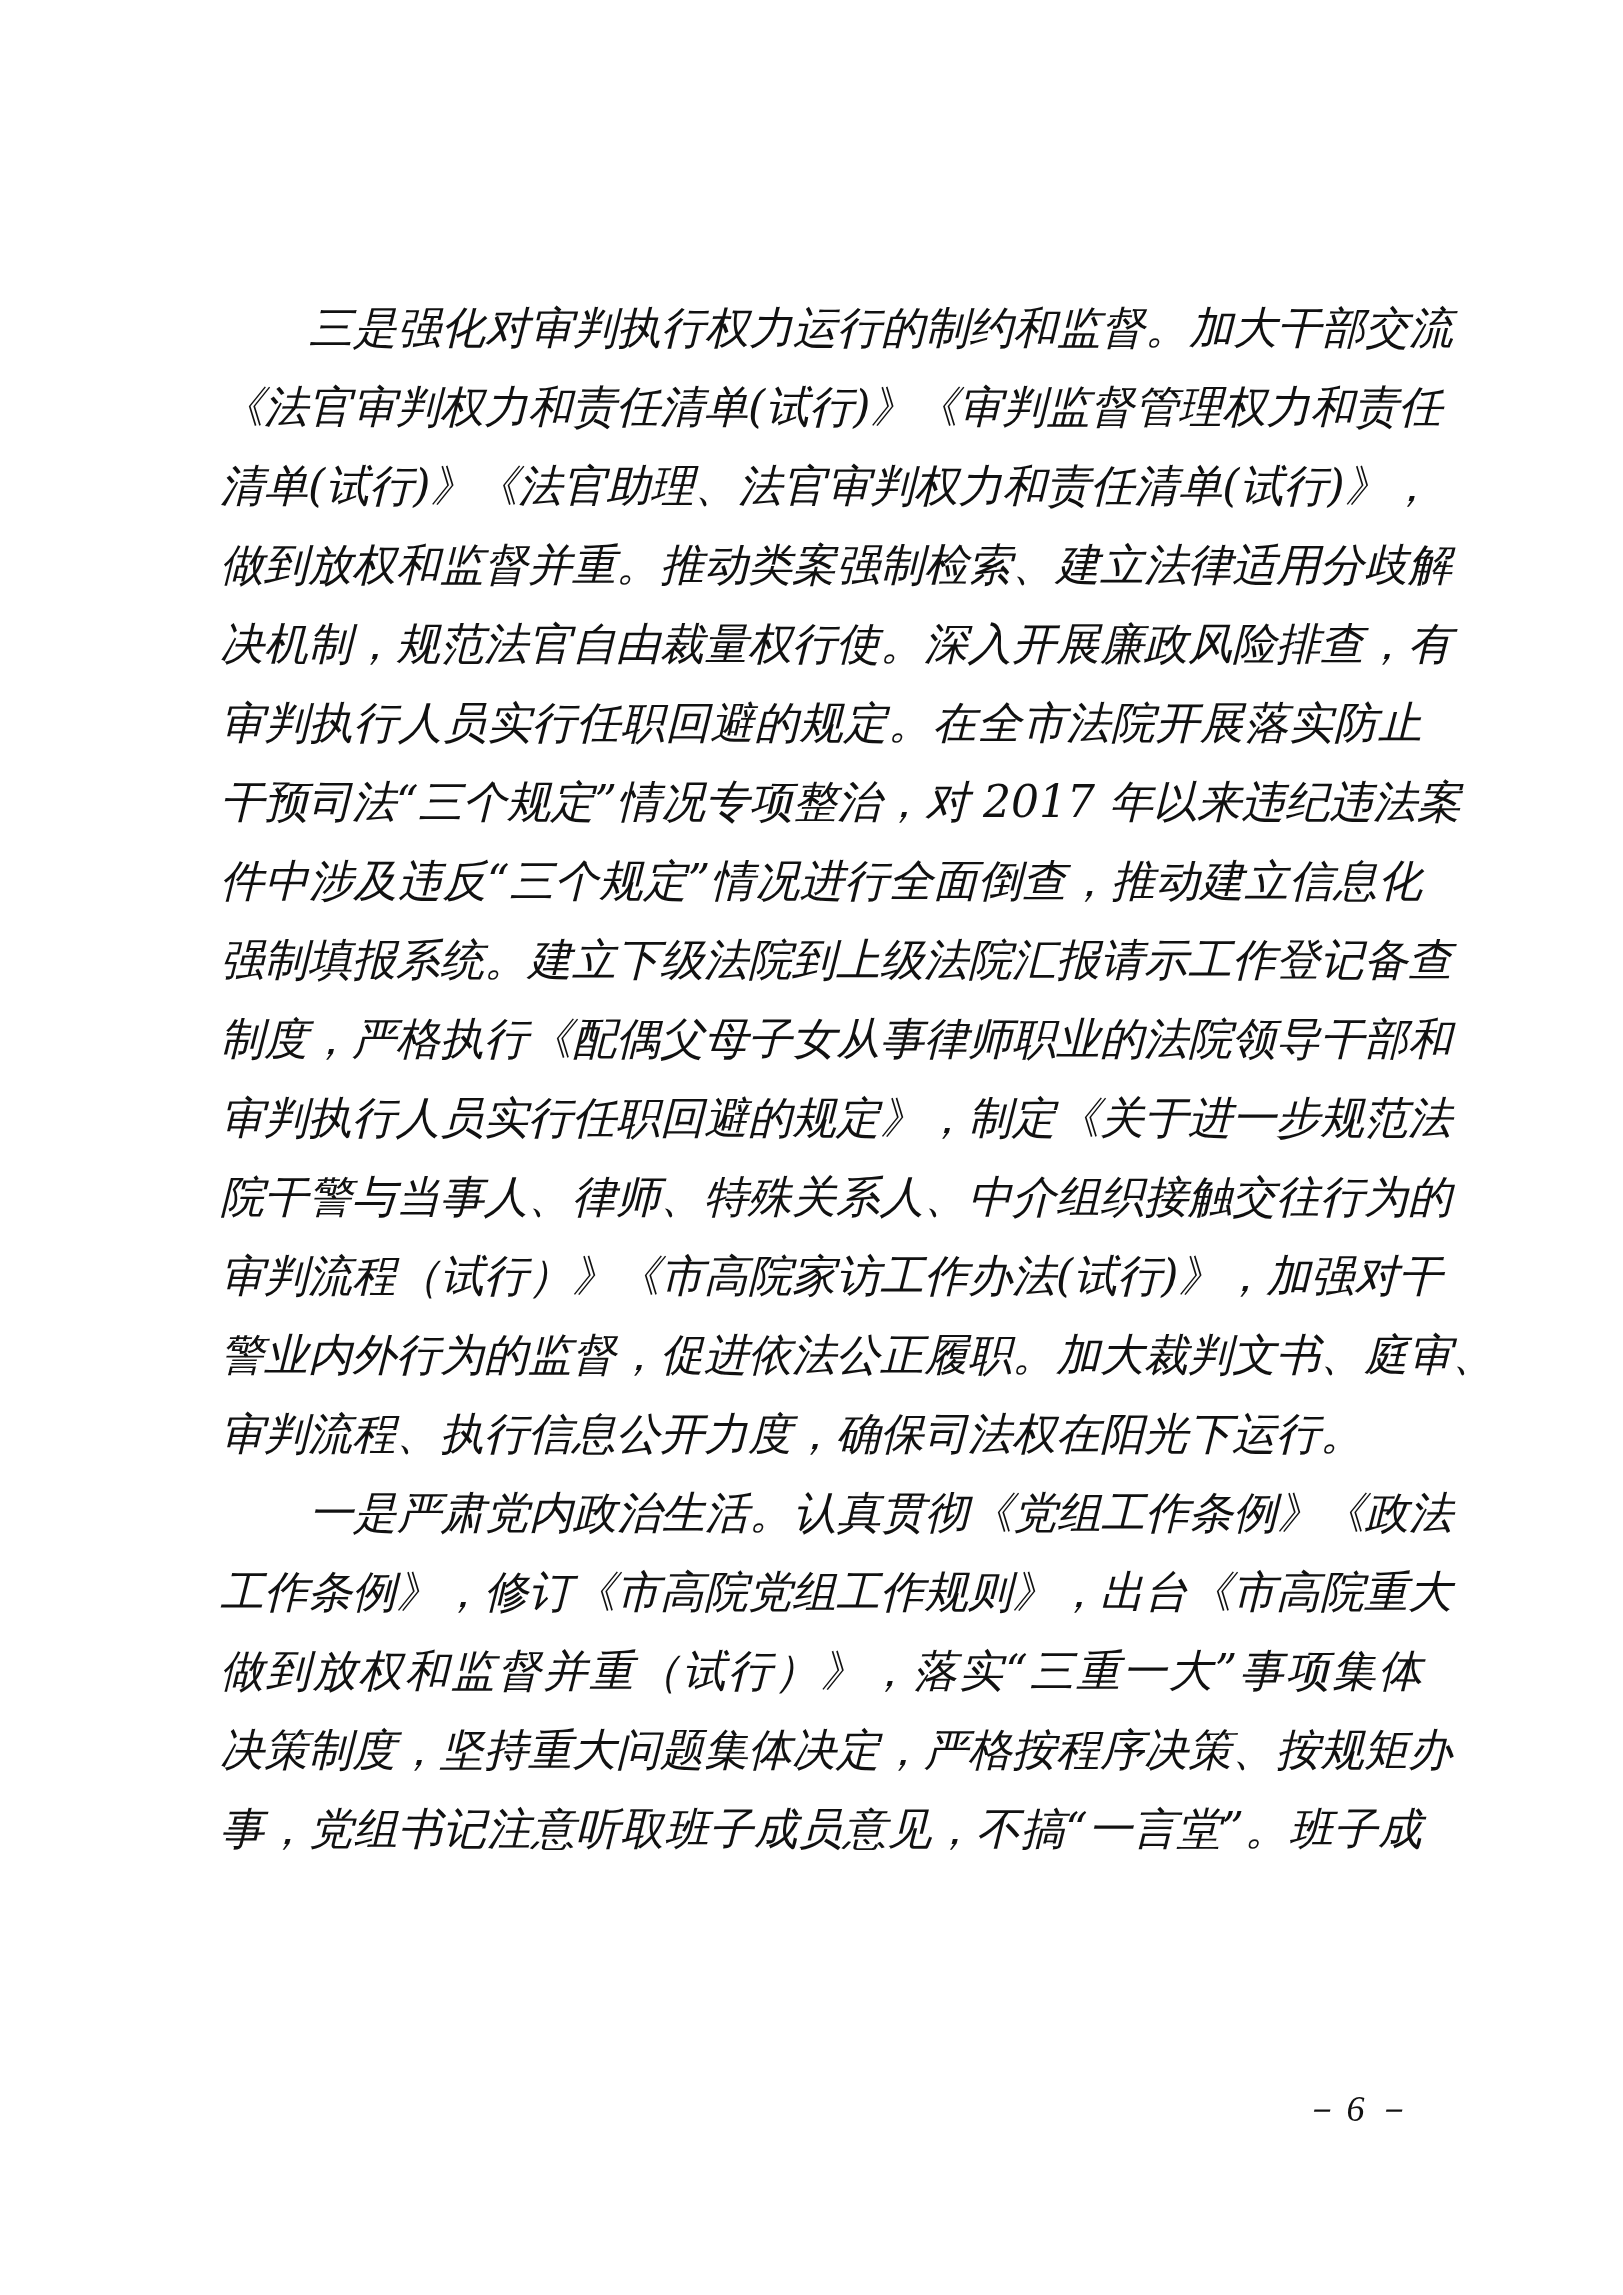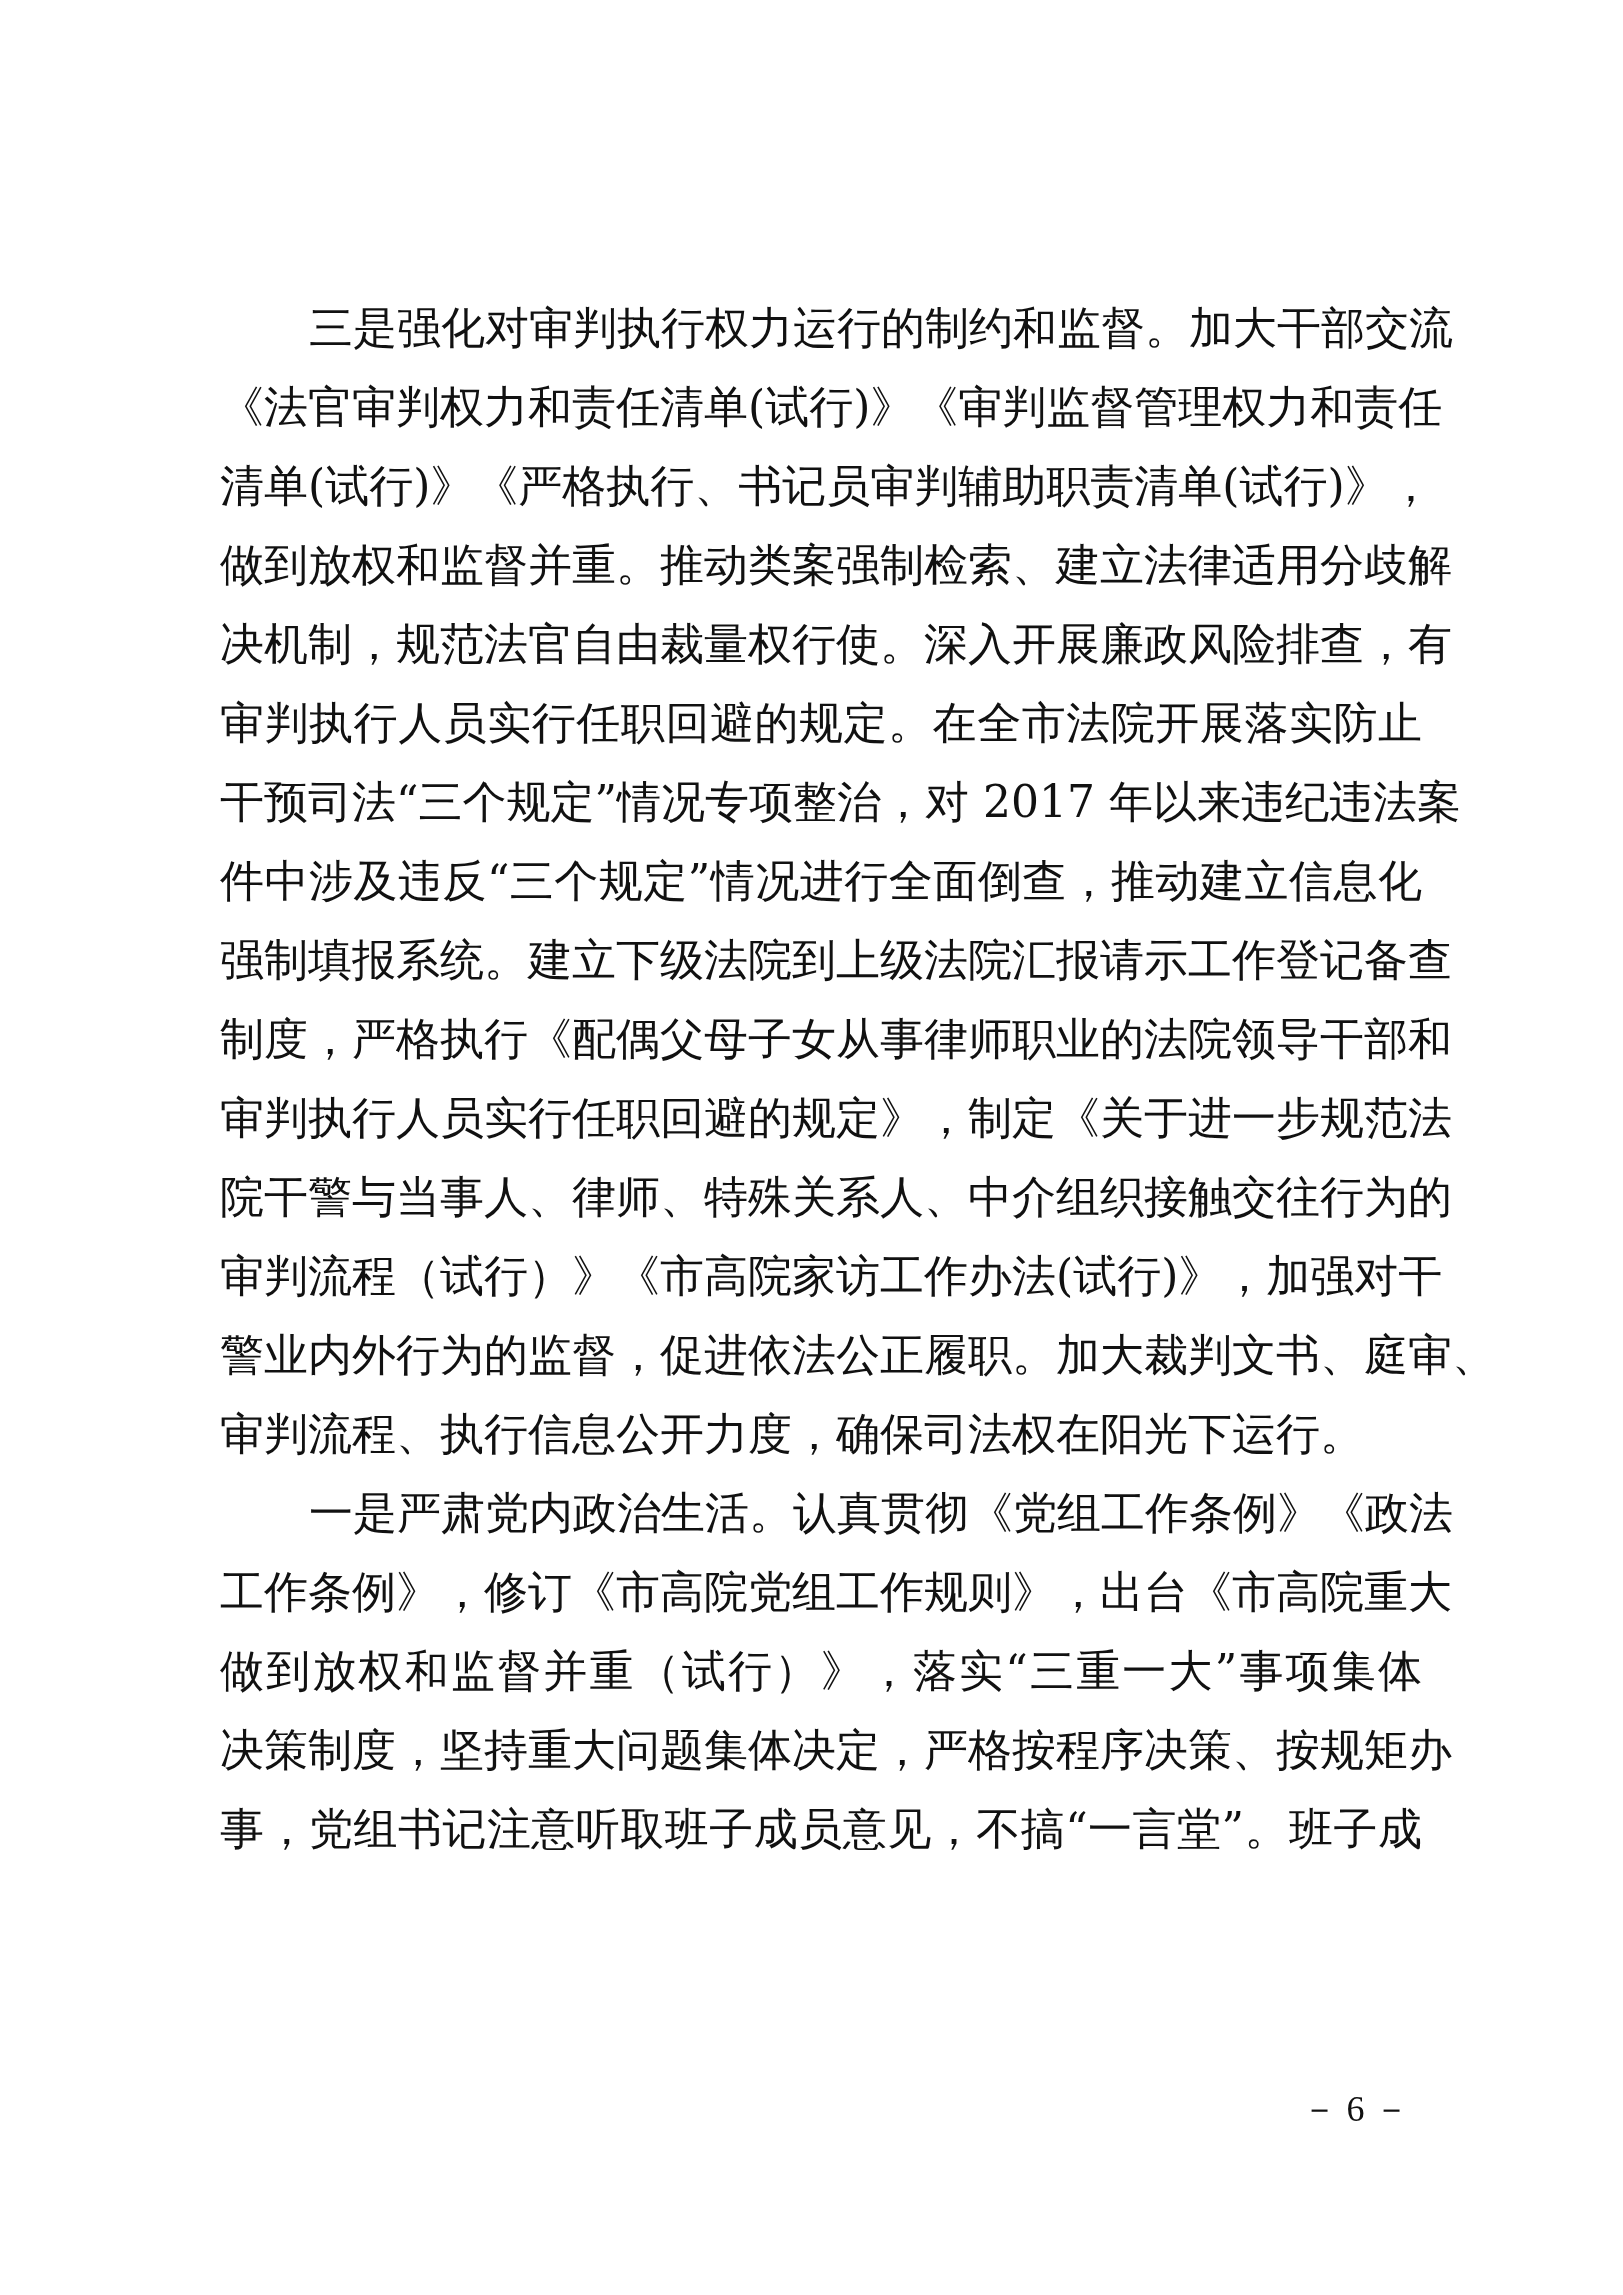--- a/index.html
+++ b/index.html
@@ -1,18 +1,18 @@
 <!DOCTYPE html>
 <html style="font-size:12.7px"><head>
 <meta charset="utf-8">
 <style>
   html, body { margin: 0; padding: 0; background: #ffffff; }
   body { width: 1623px; height: 2295px; position: relative; overflow: hidden; }
   .page {
-    position: absolute; left: 0; top: 0; width: 1623px; height: 2295px; background: #ffffff;
+    position: absolute; left: 0; top: 0; width: 1623px; height: 2295px; background: #ffffff; font-style: italic;
   }
   .content {
     position: absolute;
     left: 220px;
     top: 288px;
     width: 1202px;
     font-family: "DejaVu Serif", "Liberation Serif", serif;
     font-size: 44px;
     line-height: 79px;
     color: #111111;
@@ -48,21 +48,21 @@
   }
 </style>
 </head>
 <body>
 
 <div class="page">
   <div class="content">
 
     <div class="line indent"><span class="lead">三是强化对审判执行权力运行的制约和监督。</span><span>加大干部交流</span></div>
     <div class="line">《法官审判权力和责任清单(试行)》《审判监督管理权力和责任</div>
-    <div class="line">清单(试行)》《严格执行、书记员审判辅助职责清单(试行)》，</div>
+    <div class="line">清单(试行)》《法官助理、法官审判权力和责任清单(试行)》，</div>
     <div class="line">做到放权和监督并重。推动类案强制检索、建立法律适用分歧解</div>
     <div class="line">决机制，规范法官自由裁量权行使。深入开展廉政风险排查，有</div>
     <div class="line">审判执行人员实行任职回避的规定。在全市法院开展落实防止</div>
     <div class="line">干预司法“三个规定”情况专项整治，对 2017 年以来违纪违法案</div>
     <div class="line">件中涉及违反“三个规定”情况进行全面倒查，推动建立信息化</div>
     <div class="line">强制填报系统。建立下级法院到上级法院汇报请示工作登记备查</div>
     <div class="line">制度，严格执行《配偶父母子女从事律师职业的法院领导干部和</div>
     <div class="line">审判执行人员实行任职回避的规定》，制定《关于进一步规范法</div>
     <div class="line">院干警与当事人、律师、特殊关系人、中介组织接触交往行为的</div>
     <div class="line">审判流程（试行）》《市高院家访工作办法(试行)》，加强对干</div>

